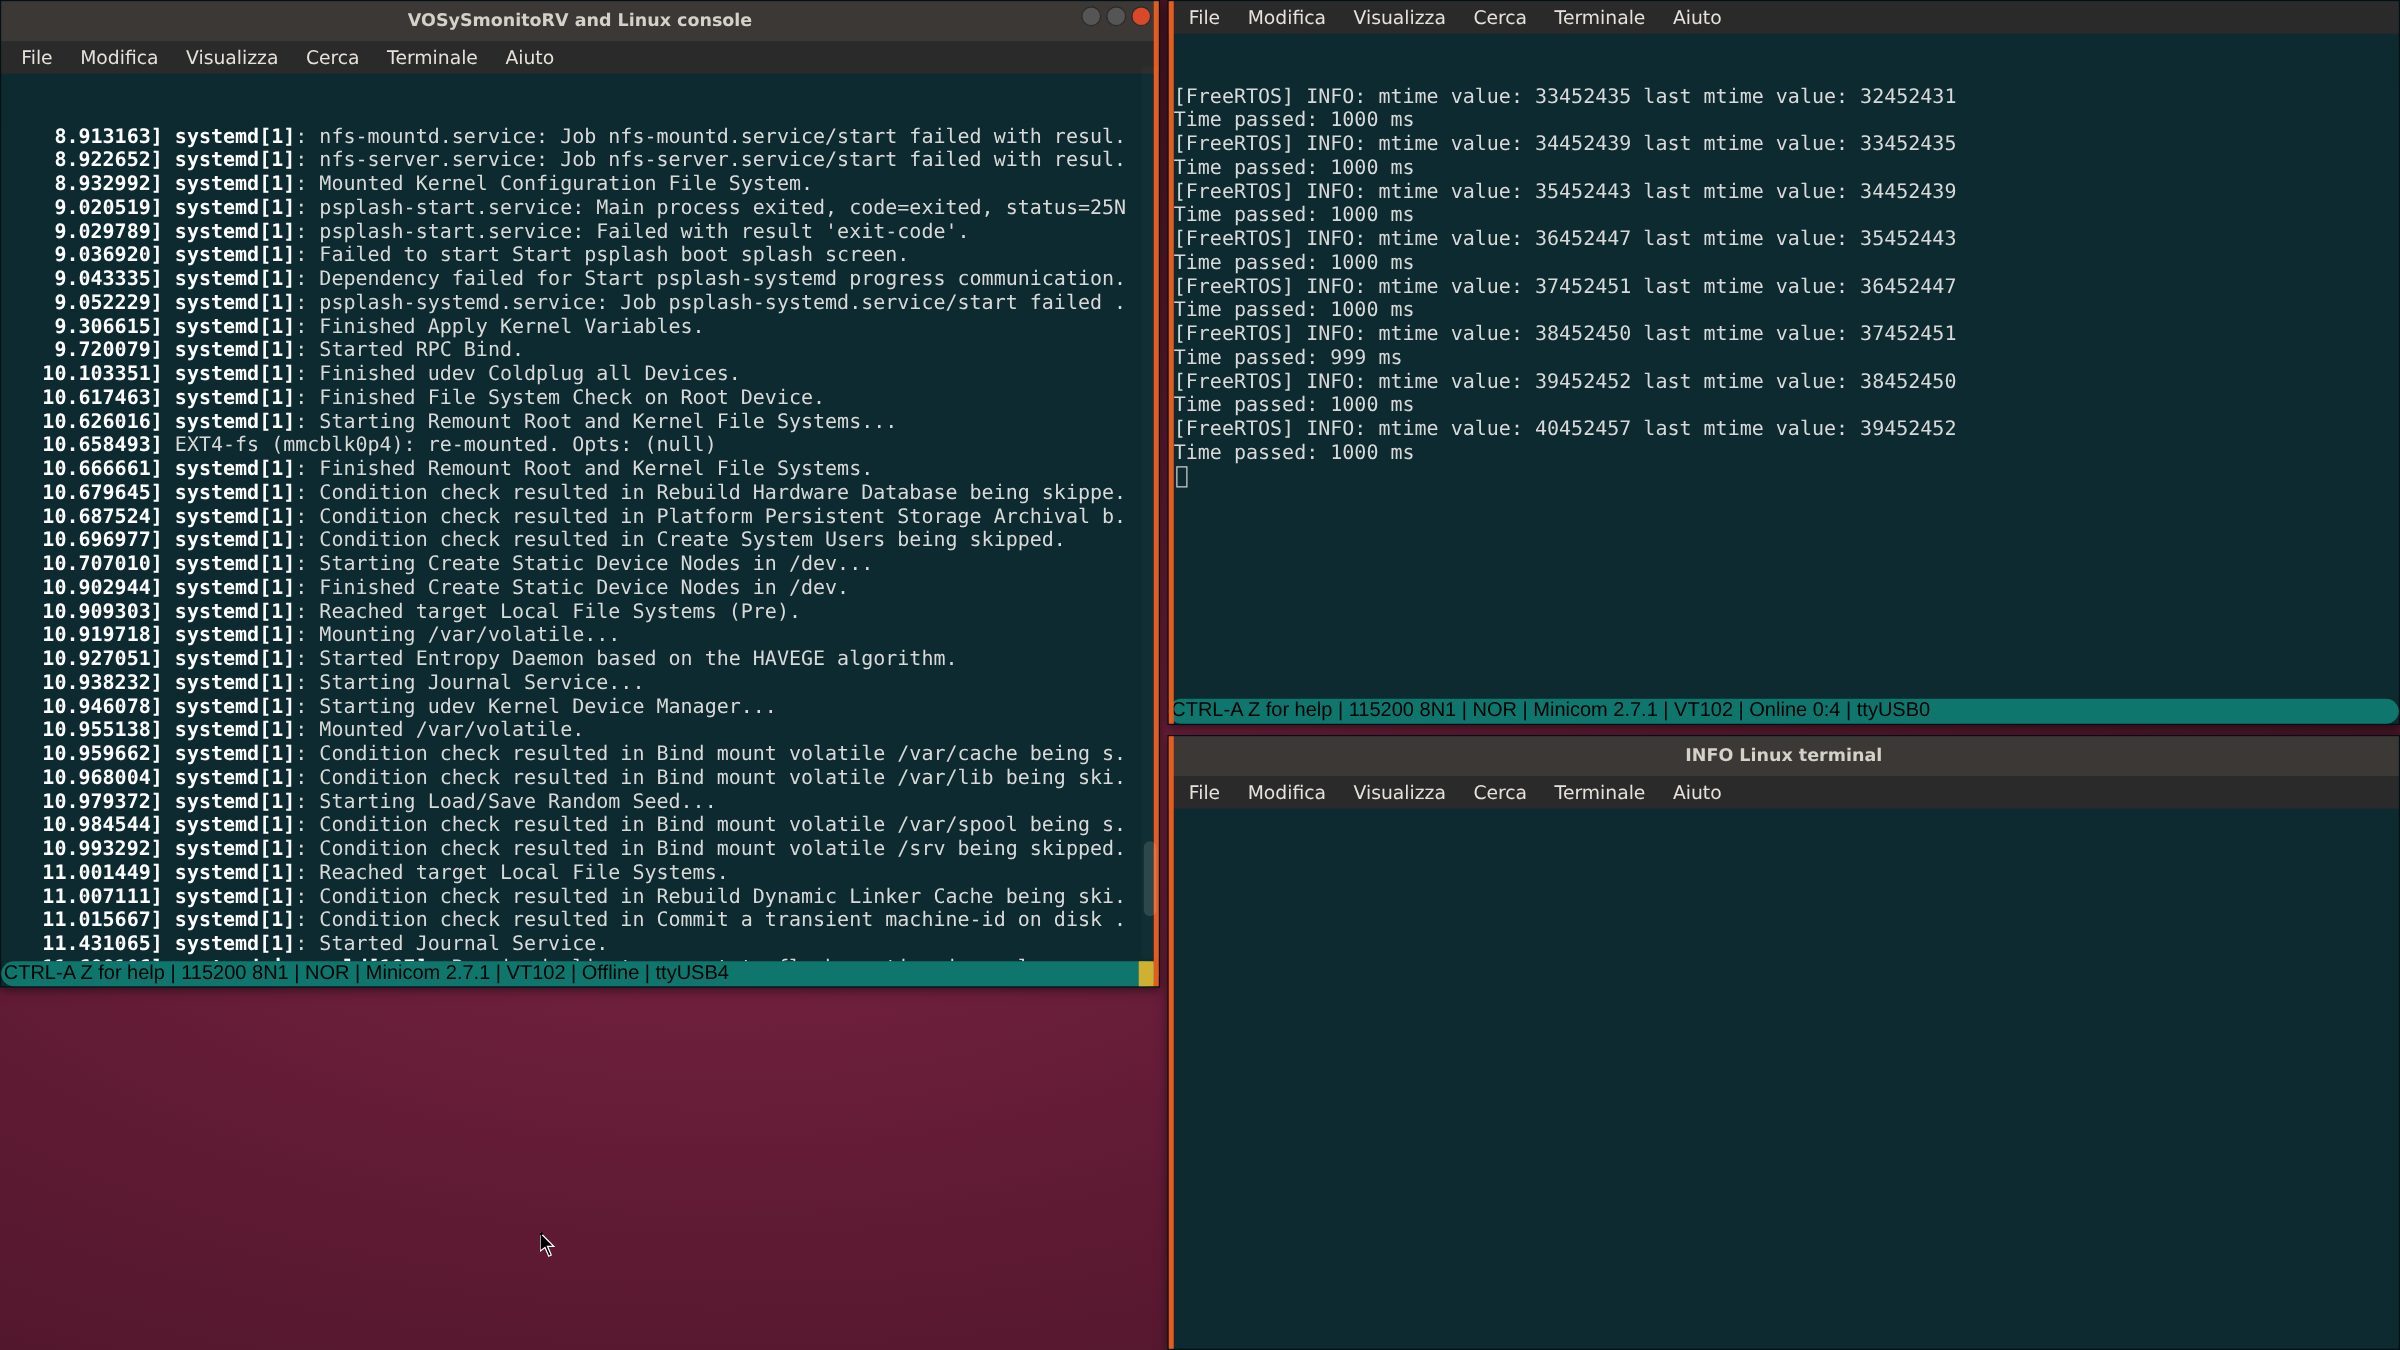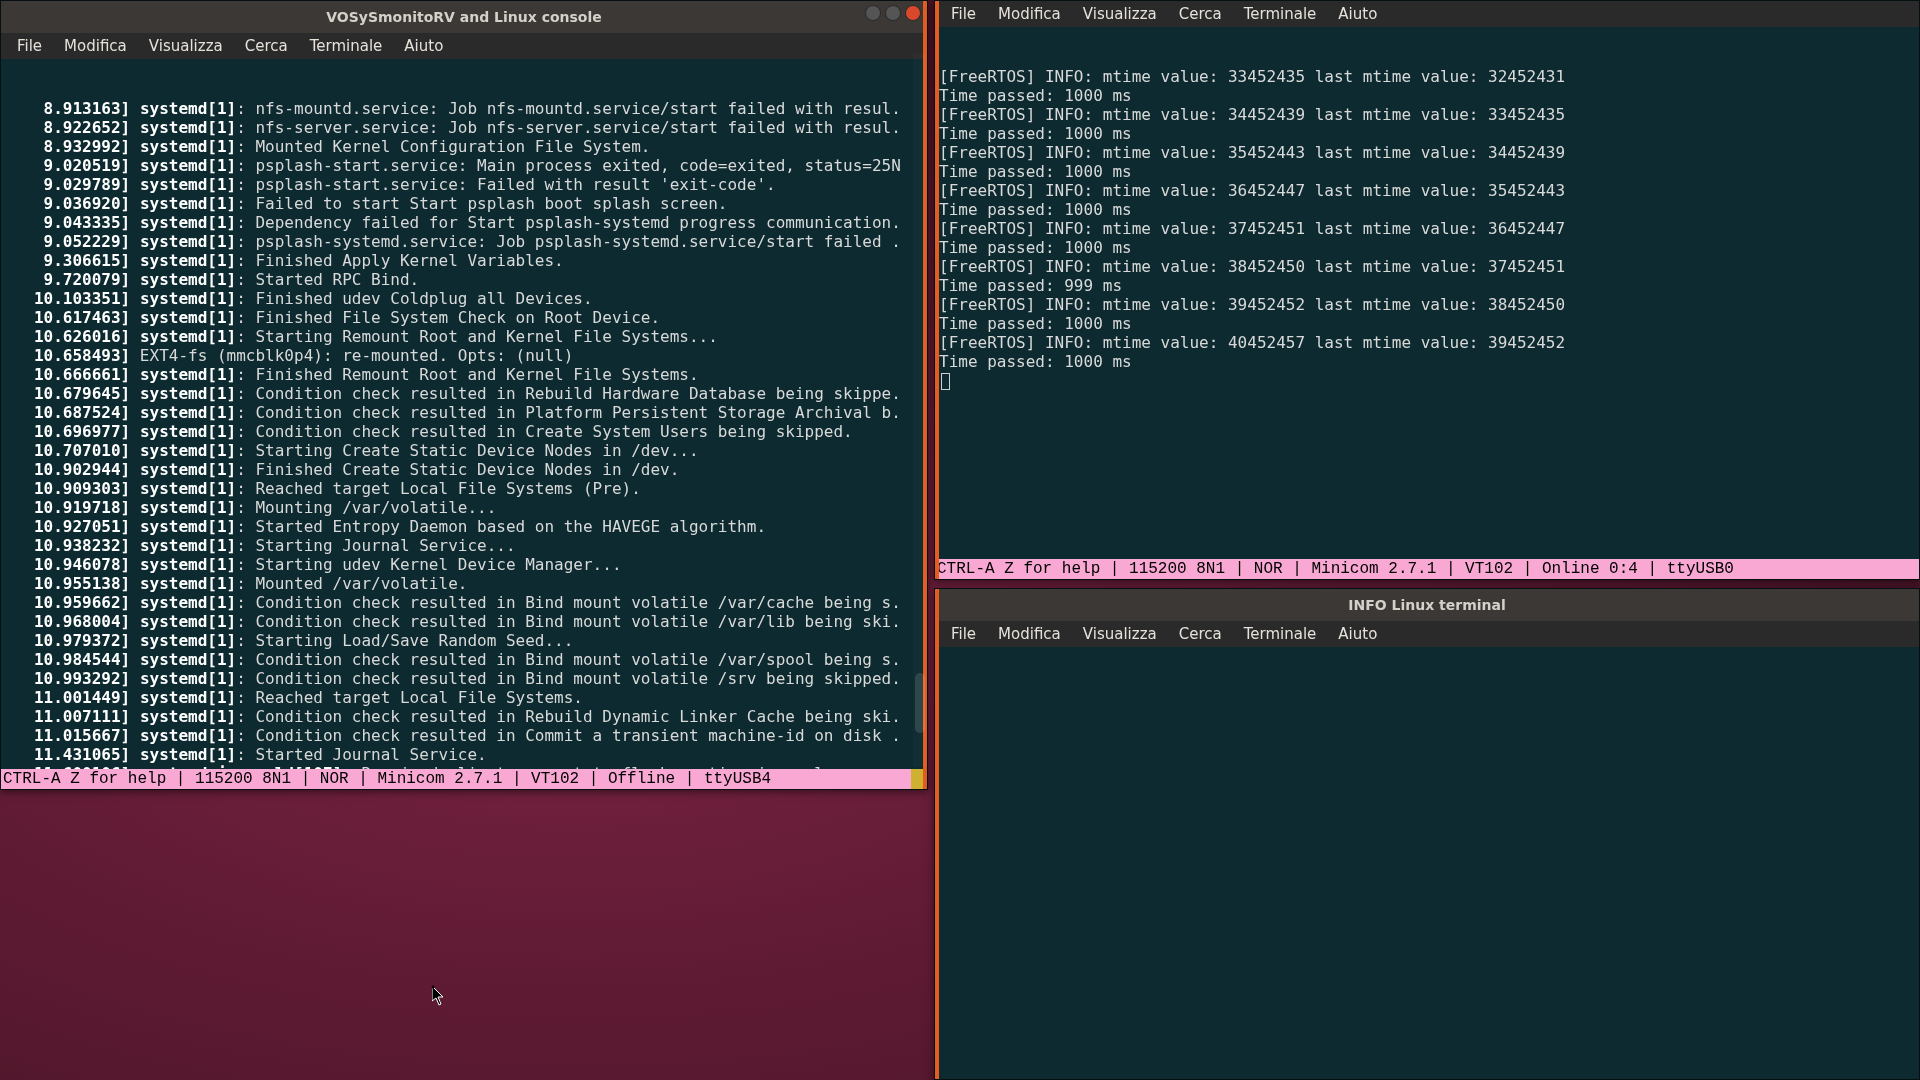--- a/index.html
+++ b/index.html
@@ -71,27 +71,28 @@
     padding: 2px 4px;
     overflow: hidden;
     white-space: pre;
     margin-top: 38px;
   }
   .terminal-body .line { display: block; }
   .systemd-src { color: #ffffff; font-weight: bold; }
   .timestamp { color: #ffffff; font-weight: bold; }
   .statusbar {
     height: 20px;
-    background: #f9a8d4;
+    background: #0f766e;
     color: #000000;
-    font-family: Liberation Mono, monospace;
+    font-family: Liberation Sans, sans-serif;
     font-size: 16px;
     line-height: 20px;
     padding: 0 2px;
     white-space: pre;
+    border-radius: 10px;
   }
   .scrollbar-track {
     position: absolute;
     right: 0;
     top: 52px;
     bottom: 22px;
     width: 14px;
     background: rgba(255,255,255,0.02);
   }
   .scrollbar-thumb {

